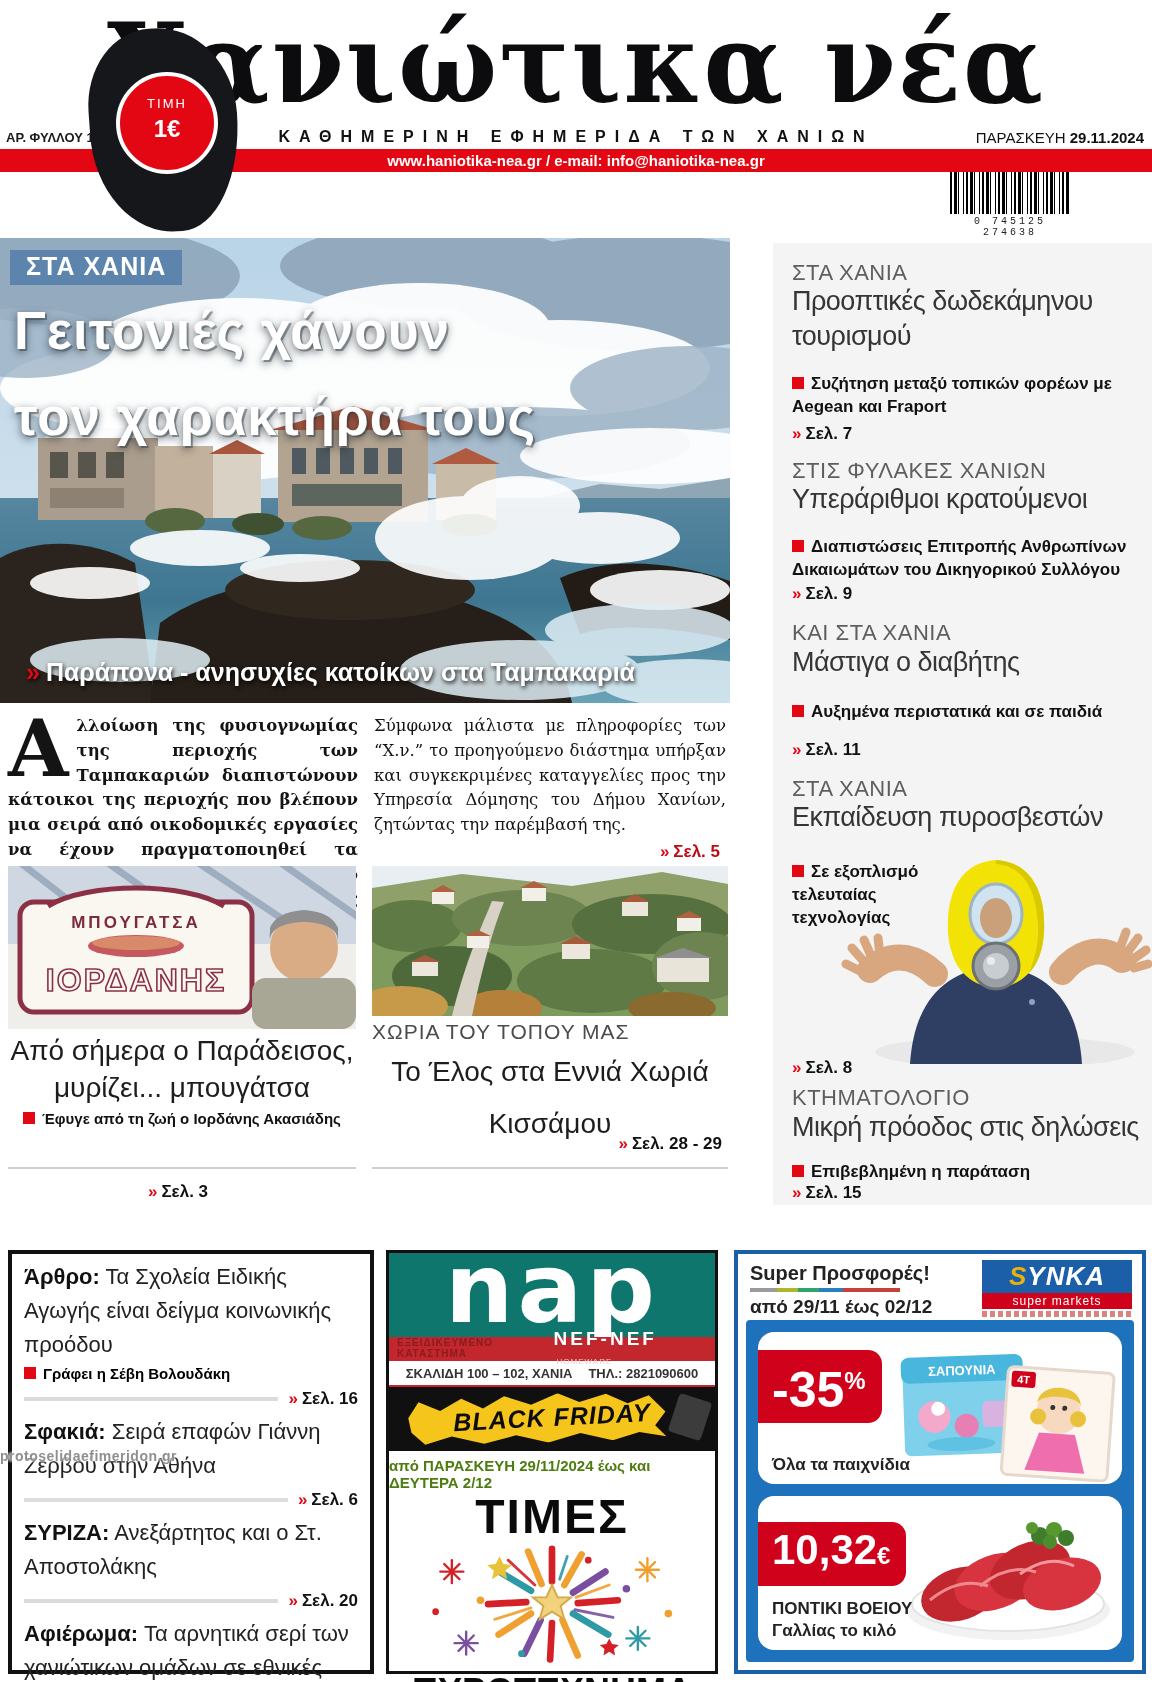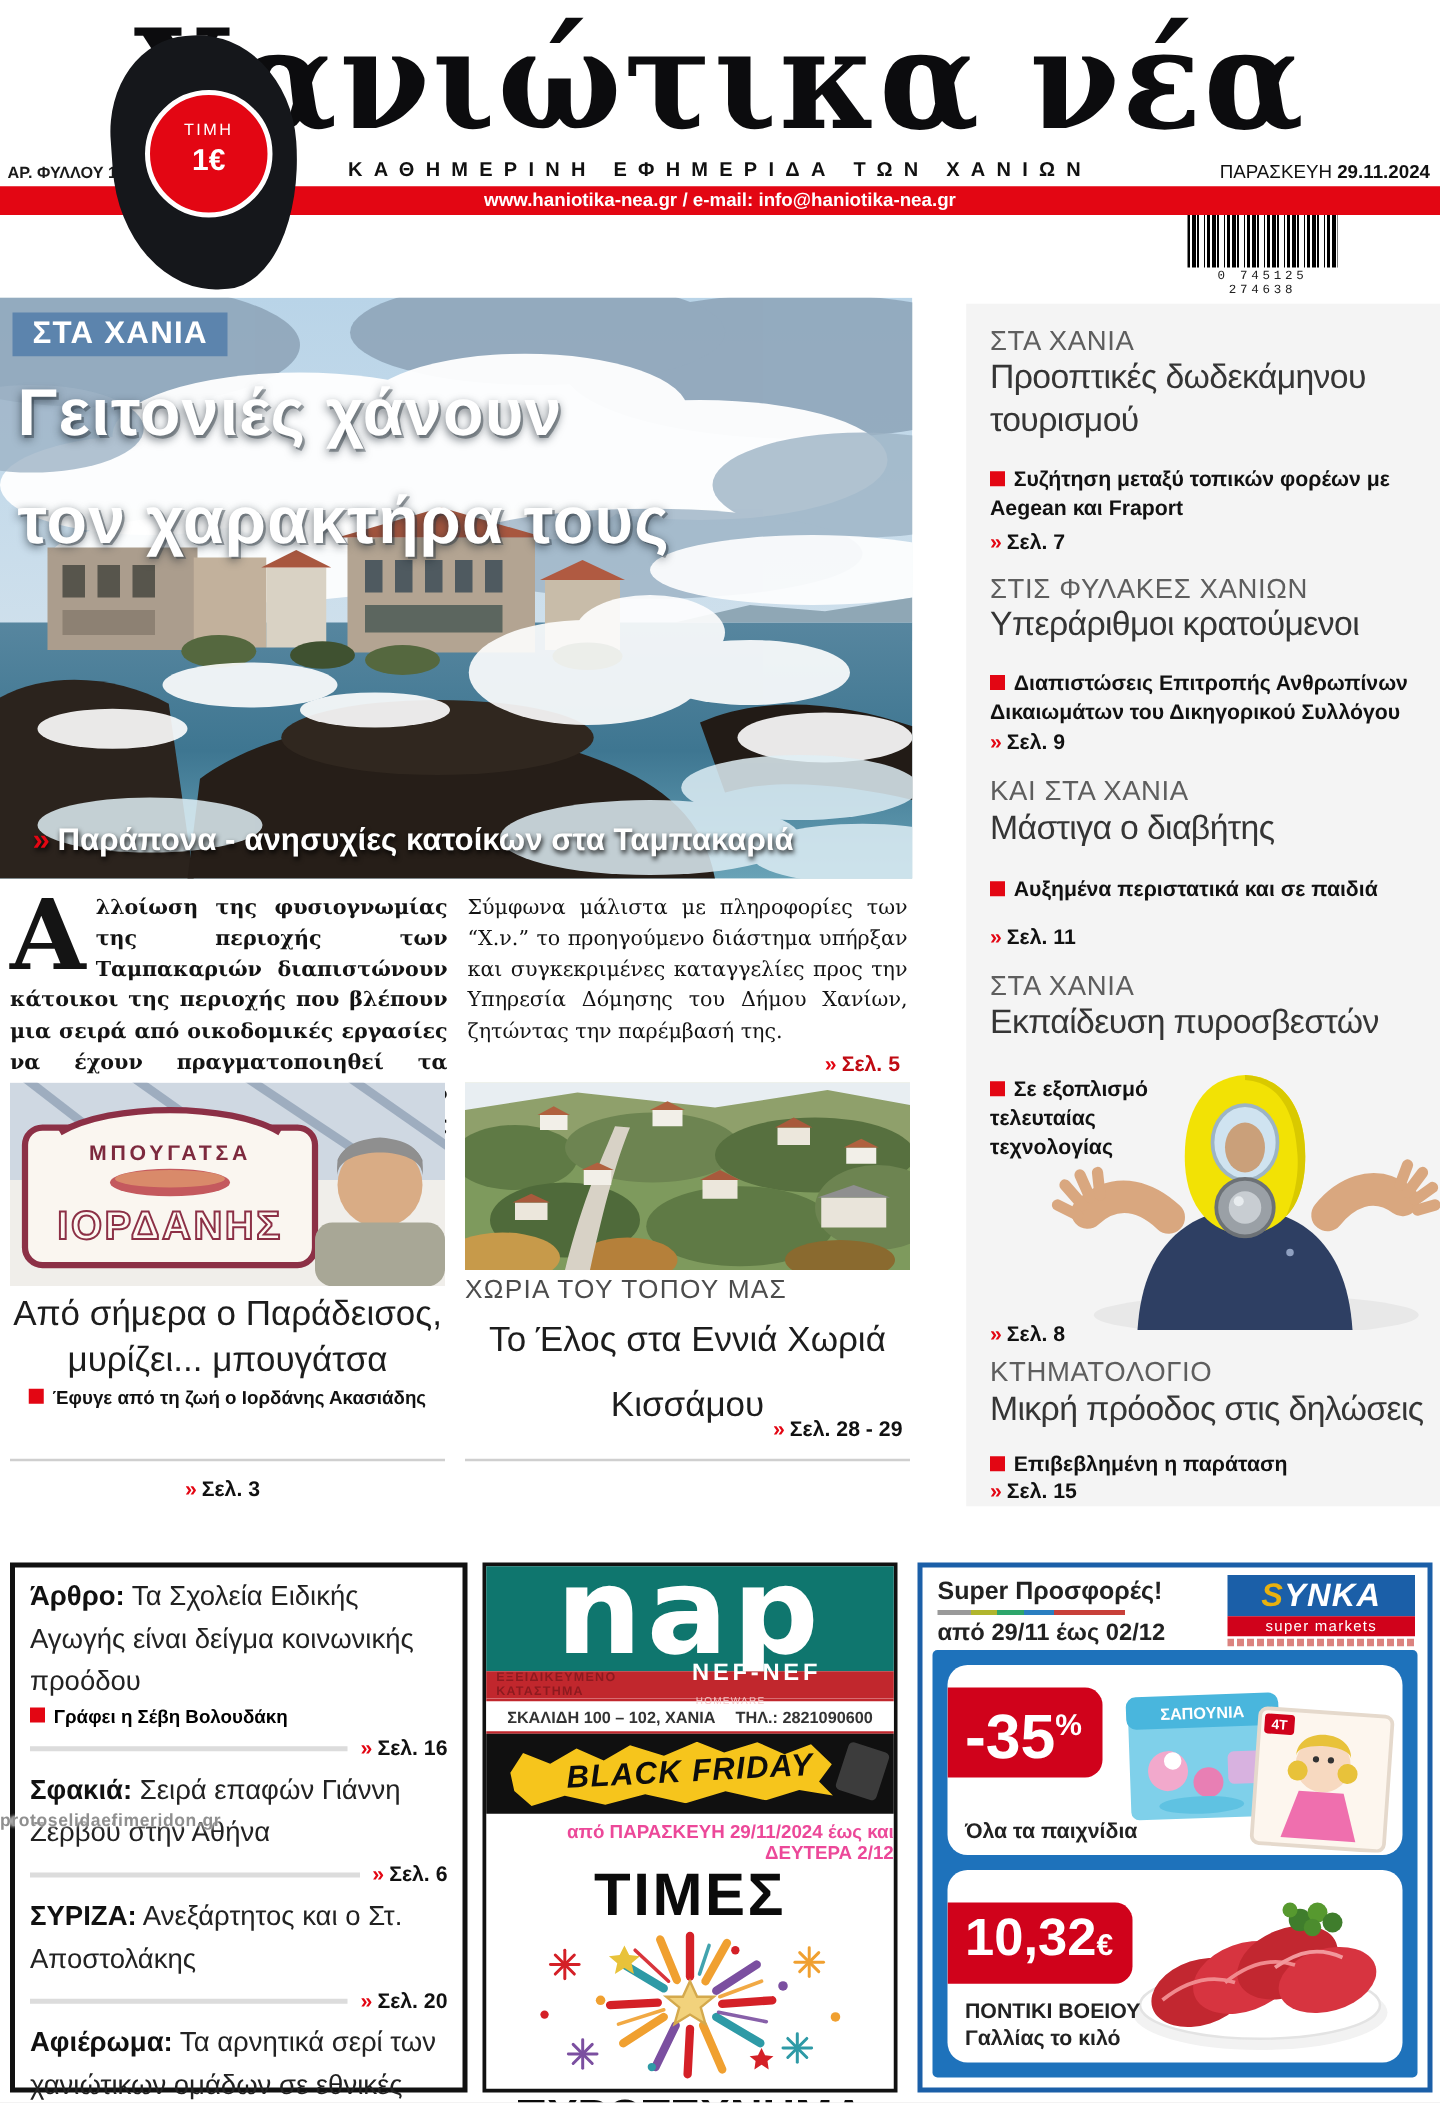--- a/index.html
+++ b/index.html
@@ -101,21 +101,21 @@
   .nap-black{height:64px;background:#101010;position:relative;overflow:hidden;}
   .torn{position:absolute;left:14px;right:44px;top:6px;bottom:6px;background:#f6c51c;
     transform:rotate(-2deg);
     clip-path:polygon(2% 40%,6% 10%,14% 28%,22% 6%,30% 26%,38% 4%,48% 22%,58% 2%,66% 20%,76% 6%,
       84% 26%,92% 12%,98% 44%,94% 70%,98% 92%,88% 82%,78% 96%,66% 80%,54% 96%,42% 80%,30% 94%,
       18% 78%,8% 92%,3% 68%);}
   .torn-text{position:absolute;left:0;right:0;top:16px;text-align:center;font-size:25px;font-weight:800;
     font-style:italic;color:#0d0d0d;transform:rotate(-3deg);letter-spacing:1px;}
   .crumple{position:absolute;right:8px;top:10px;width:34px;height:40px;background:#3c3c3c;
     transform:rotate(18deg);border-radius:4px;}
-  .nap-period{margin-top:6px;text-align:right;font-size:15px;font-weight:700;color:#ec4899;}
+  .nap-period{margin-top:6px;text-align:left;font-size:15px;font-weight:700;color:#4d7c0f;}
   .nap-times{text-align:center;font-size:48px;font-weight:800;letter-spacing:2px;color:#0b0b0b;
     line-height:52px;}
   .nap-pyro{text-align:center;font-size:36px;font-weight:800;color:#0b0b0b;white-space:nowrap;
     overflow:hidden;}
 
   .box-synka{left:734px;top:1250px;width:412px;height:424px;border:4px solid #1b5fa8;
     box-sizing:border-box;background:#fff;}
   .synka-head{position:absolute;left:12px;top:8px;}
   .synka-promo{font-size:20px;font-weight:700;color:#222;}
   .synka-colorline{width:150px;height:4px;margin:3px 0 4px;

